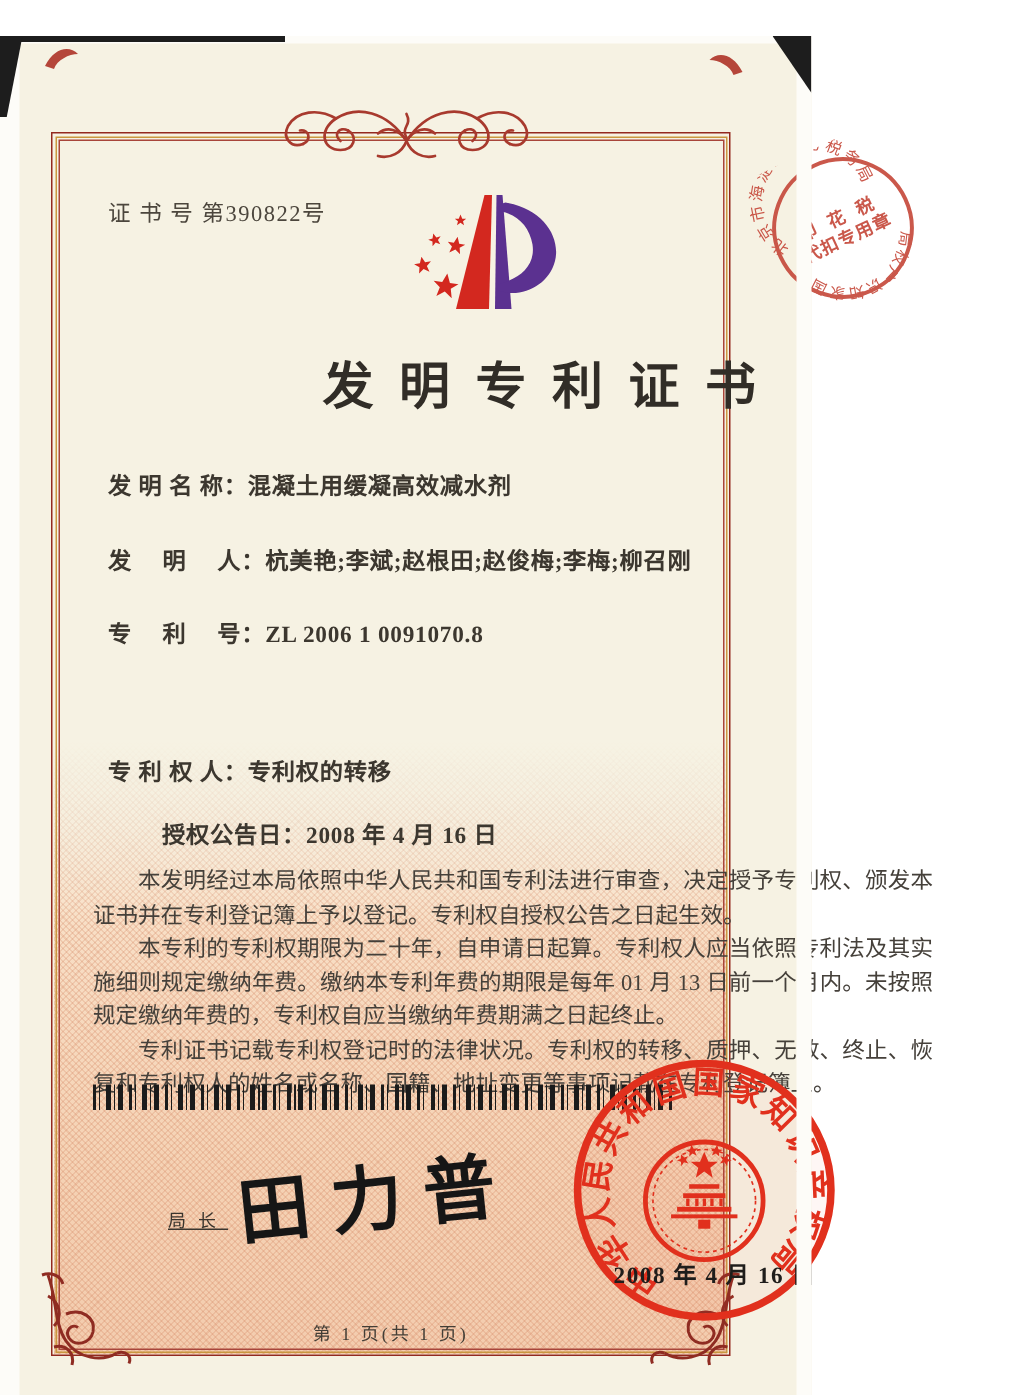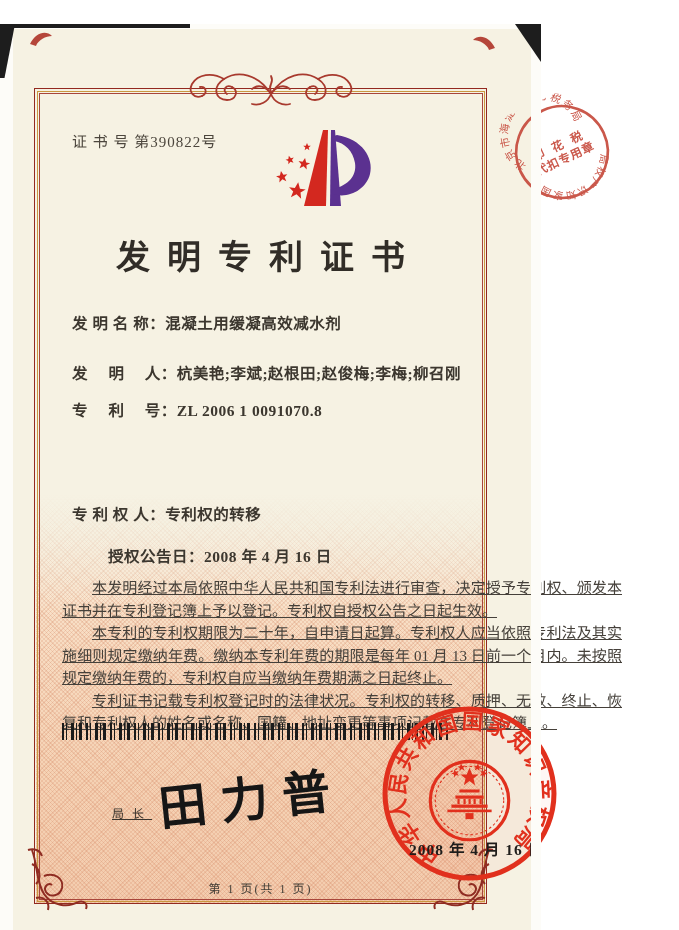--- a/index.html
+++ b/index.html
@@ -30,32 +30,32 @@
   .orn-corner-bl { left:24px; bottom:36px; }
   .orn-corner-br { right:44px; bottom:36px; transform:scaleX(-1); }
   .orn-tiny-l { left:28px; top:4px; }
   .orn-tiny-r { right:44px; top:8px; transform:scaleX(-1); }
 
   .cert-no { position:absolute; left:72px; top:106px; z-index:4; font-size:15px;
              color:#4c463d; letter-spacing:1px; white-space:pre; }
 
   .logo { position:absolute; left:276px; top:101px; width:100px; height:86px; z-index:4; }
 
-  .doc-title { position:absolute; left:0; right:20px; top:206px; z-index:4; text-align:center;
+  .doc-title { position:absolute; left:0; right:20px; top:206px; z-index:4; text-align:right;
                font-size:34px; font-weight:bold; color:#312d27; letter-spacing:17px;
                text-indent:17px; }
 
   .field-row { position:absolute; left:72px; z-index:4; font-size:15.5px; color:#3c372f;
                font-weight:600; white-space:pre; letter-spacing:0.5px; }
   .field-row .val { font-weight:600; }
-  .fr0{top:287px;text-align:center;} .fr1{top:337px;} .fr2{top:374px;} .fr3{top:430px;} .fr4{top:478px;} .fr5{top:520px;padding-left:36px;}
+  .fr0{top:287px;text-align:center;} .fr1{top:337px;} .fr2{top:386px;} .fr3{top:430px;} .fr4{top:478px;} .fr5{top:520px;padding-left:36px;}
 
   .body-text { position:absolute; left:62px; top:553px; width:560px; z-index:4;
                font-size:15px; line-height:22.5px; color:#45403a; text-align:justify; }
-  .body-text p { text-indent:2em; margin:0;text-decoration:underline; }
+  .body-text p { text-indent:2em; margin:0; }
 
   .barcode { position:absolute; left:62px; top:699px; width:386px; height:17px; z-index:4;
     background:repeating-linear-gradient(90deg,
       #1b1b1b 0 2px,  transparent 2px 4px,
       #1b1b1b 4px 5px, transparent 5px 9px,
       #1b1b1b 9px 12px, transparent 12px 14px,
       #1b1b1b 14px 15px, transparent 15px 17px,
       #1b1b1b 17px 20px, transparent 20px 24px); }
 
   .sig-label { position:absolute; left:112px; top:780px; z-index:4; font-size:12px;

